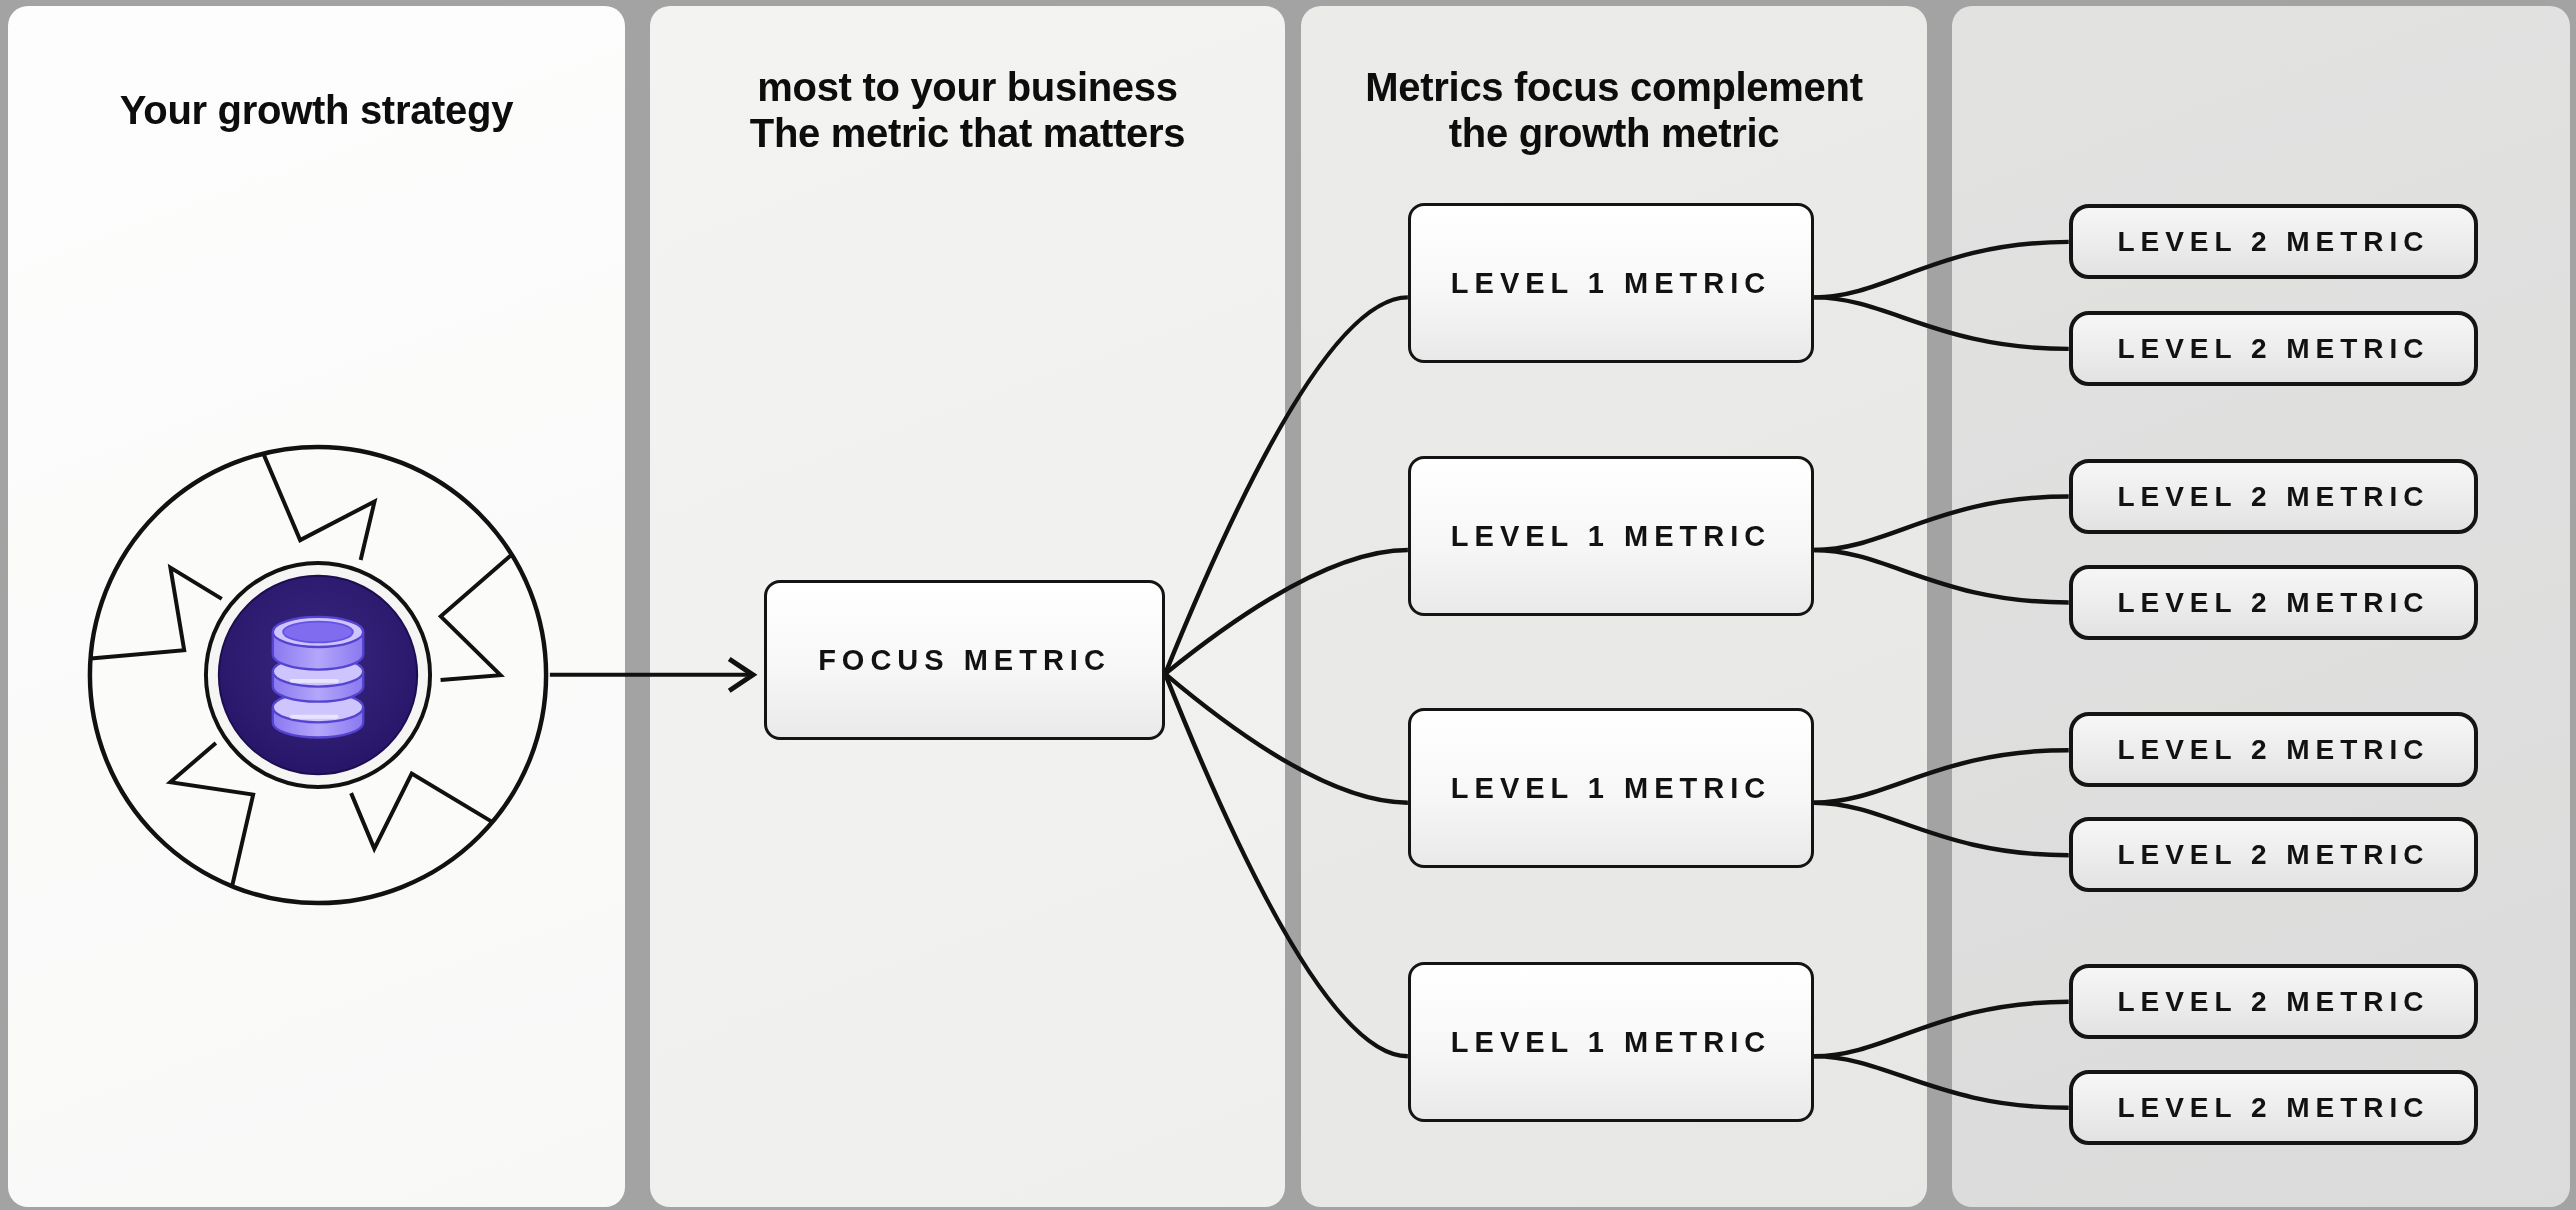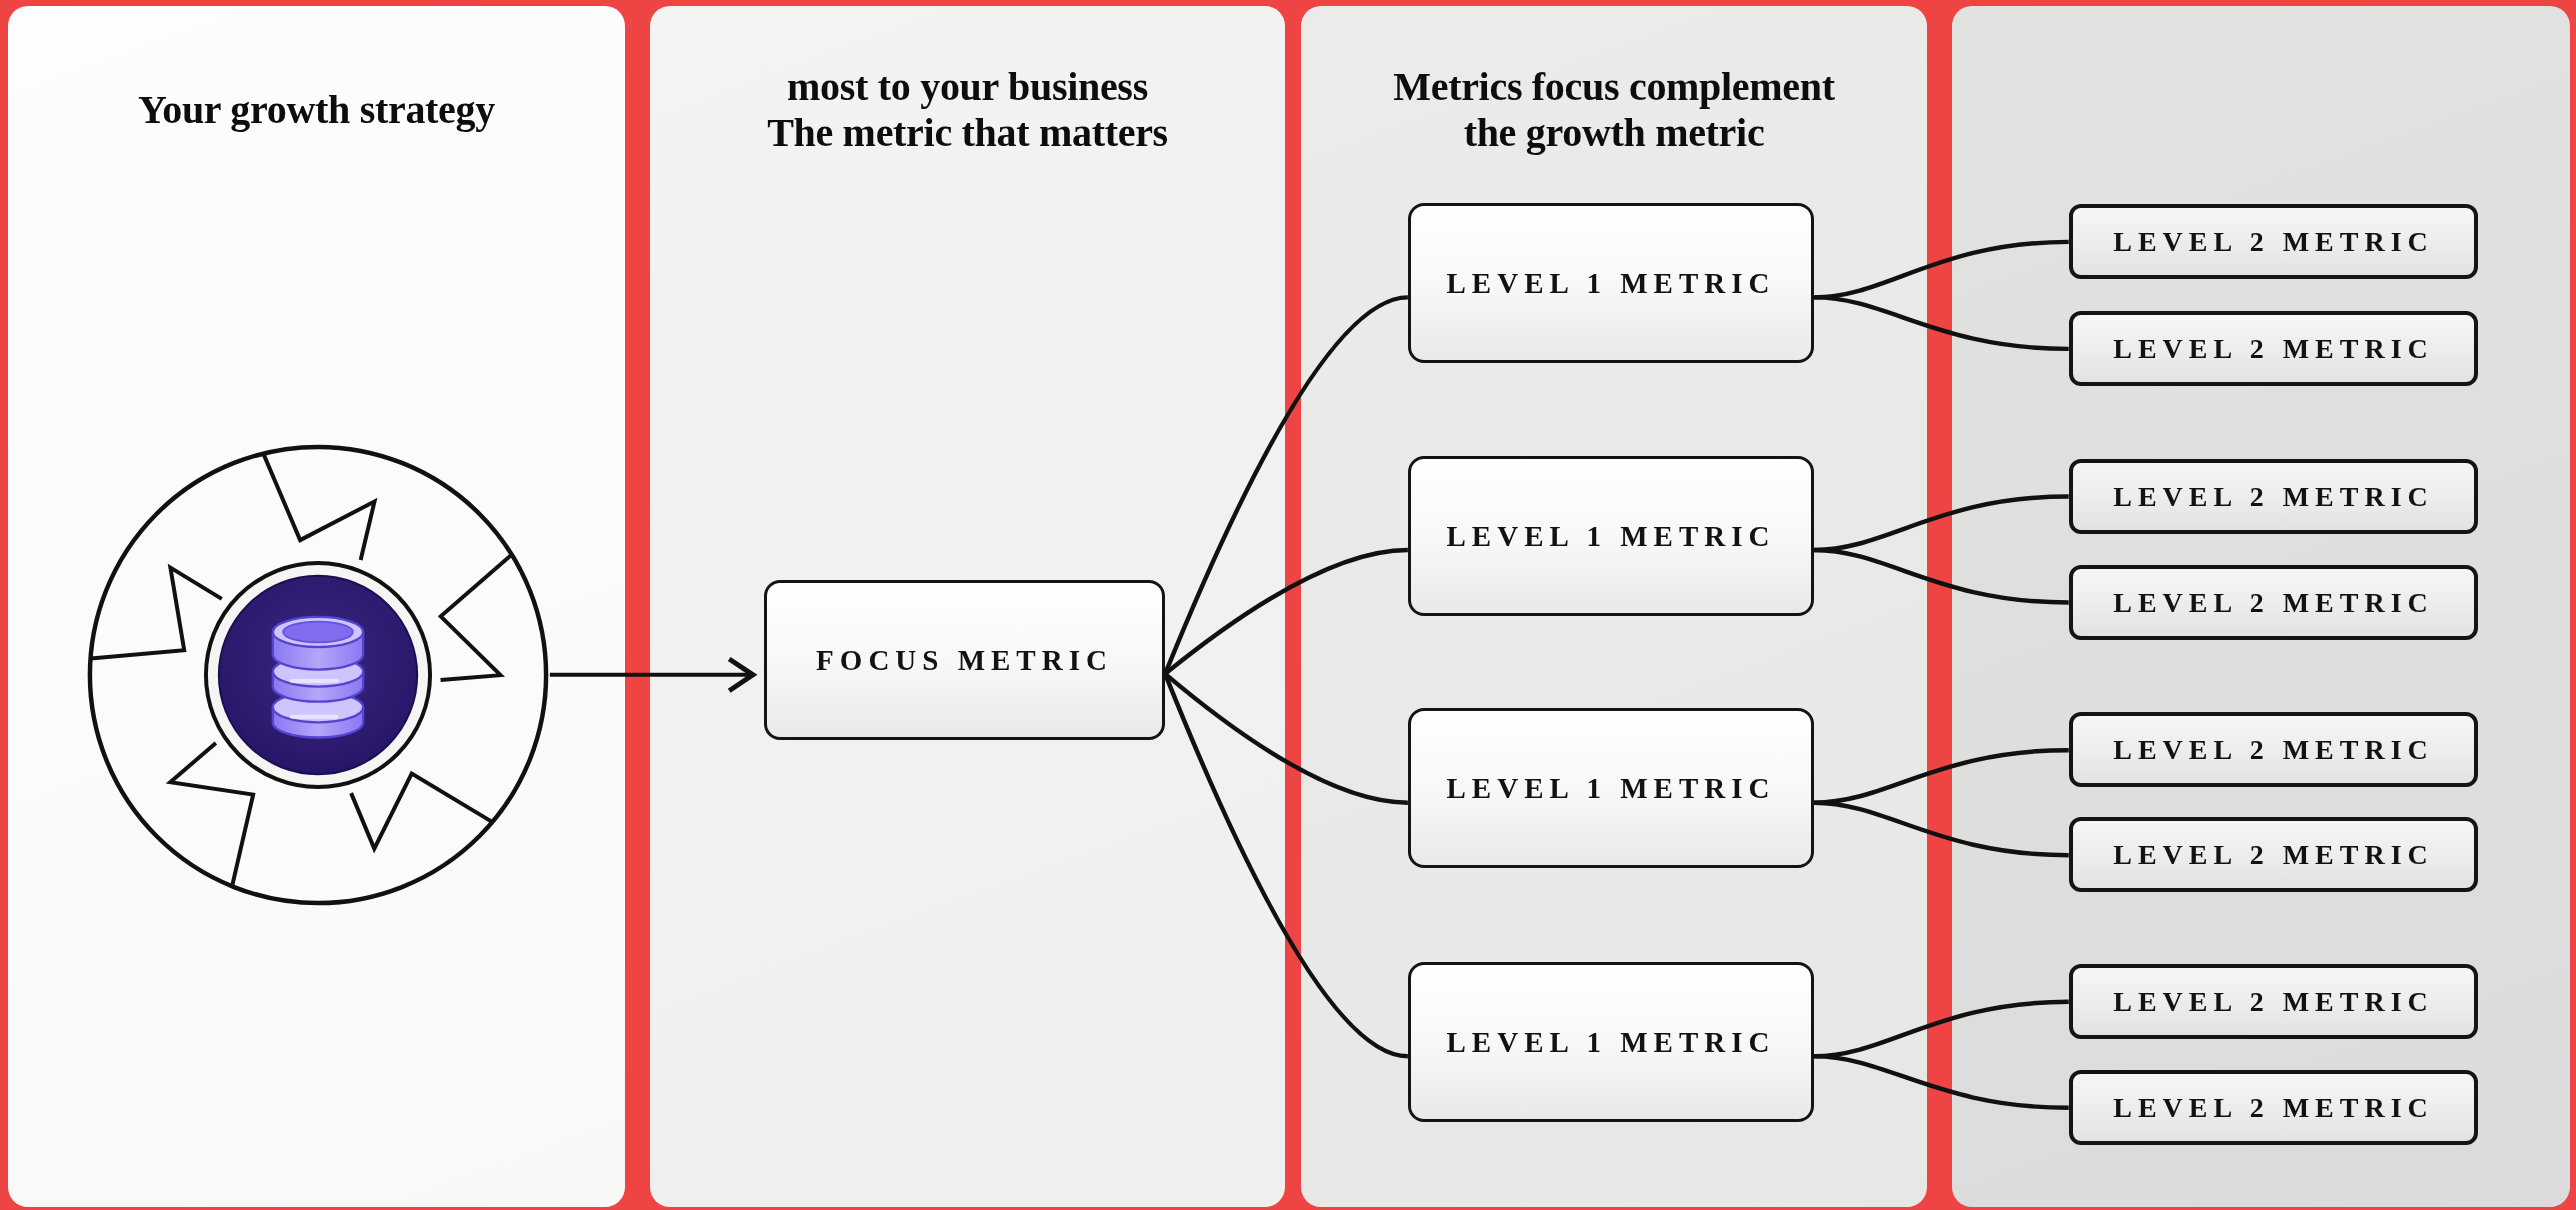--- a/index.html
+++ b/index.html
@@ -1,19 +1,19 @@
 <!DOCTYPE html>
 <html><head>
 <meta charset="utf-8">
 <style>
   html,body{margin:0;padding:0;background:#4c6670;}
   #stage{
     position:relative;width:2576px;height:1211px;overflow:hidden;
-    background:#ef4444;
-    font-family:Liberation Serif, serif;
+    background:#a3a3a3;
+    font-family:Liberation Sans, sans-serif;
   }
   .panel{position:absolute;top:6px;height:1201px;border-radius:20px;}
   .panel-1{left:8px;width:617px;background:linear-gradient(160deg,#fdfdfd,#f8f8f7);}
   .panel-2{left:650px;width:635px;background:linear-gradient(160deg,#f3f3f2,#efefee);}
   .panel-3{left:1301px;width:626px;background:linear-gradient(160deg,#ebebea,#e7e7e6);}
   .panel-4{left:1952px;width:618px;background:linear-gradient(160deg,#e2e2e1,#dbdbdb);}
   .panel-header{
     margin-top:44px;height:119px;display:flex;flex-direction:column;
     justify-content:center;text-align:center;
   }
@@ -26,21 +26,21 @@
     position:absolute;display:flex;align-items:center;justify-content:center;
     border:3.5px solid #141414;color:#121212;font-weight:700;
     letter-spacing:6px;text-align:center;box-sizing:border-box;
   }
   .node-big{
     width:401px;height:160px;border-radius:16px;font-size:29px;
     background:linear-gradient(180deg,#ffffff 0%,#f7f7f7 55%,#e9e9e9 100%);
   }
   .node-l1{width:406px;}
   .node-small{
-    width:409px;height:75px;border-radius:12px;font-size:28px;border-width:4px;
+    width:409px;height:75px;border-radius:20px;font-size:28px;border-width:4px;
     background:linear-gradient(180deg,#f6f6f6 0%,#ededed 50%,#e2e2e2 100%);
   }
   .focus-node{left:764px;top:580px;}
   .l1-a{left:1408px;top:203px;}
   .l1-b{left:1408px;top:456px;}
   .l1-c{left:1408px;top:708px;}
   .l1-d{left:1408px;top:962px;}
   .l2-1{left:2069px;top:204px;}
   .l2-2{left:2069px;top:311px;}
   .l2-3{left:2069px;top:459px;}

